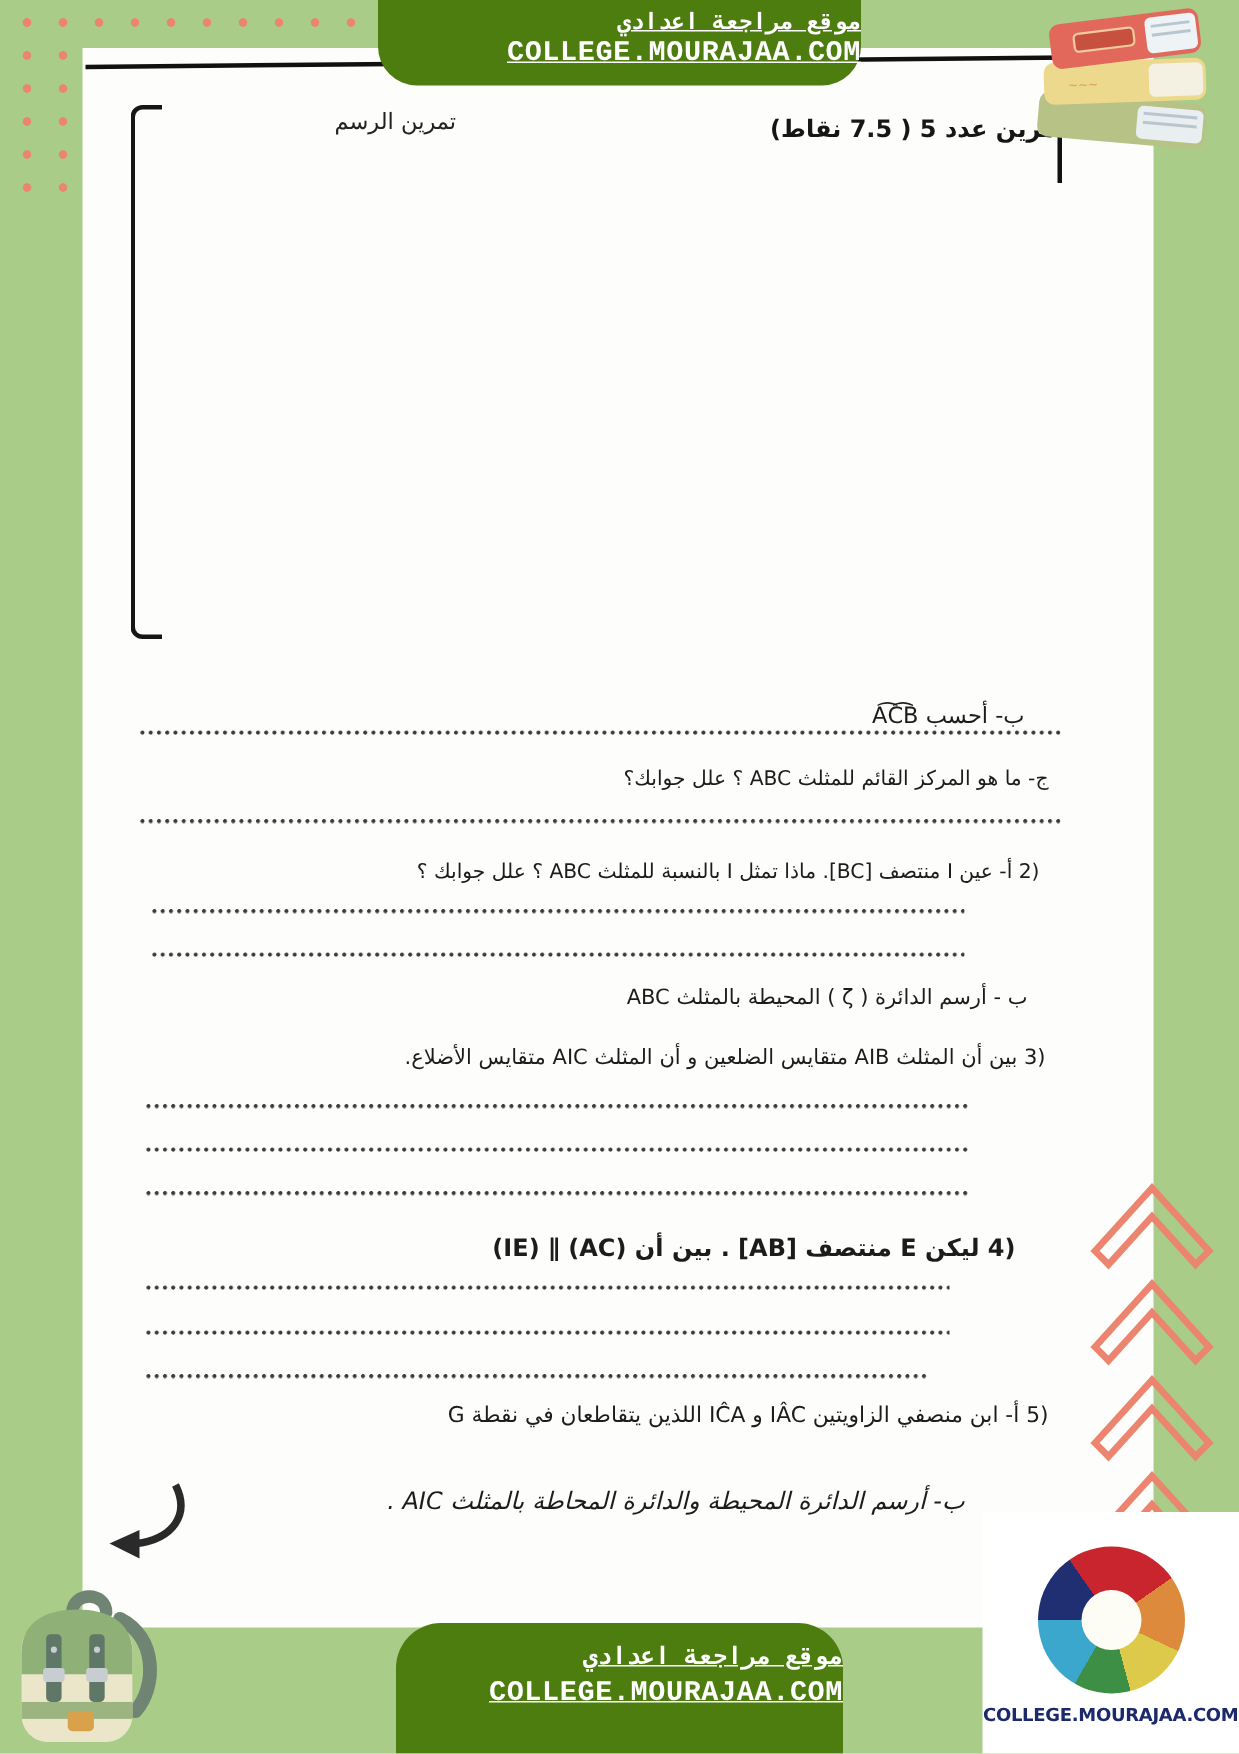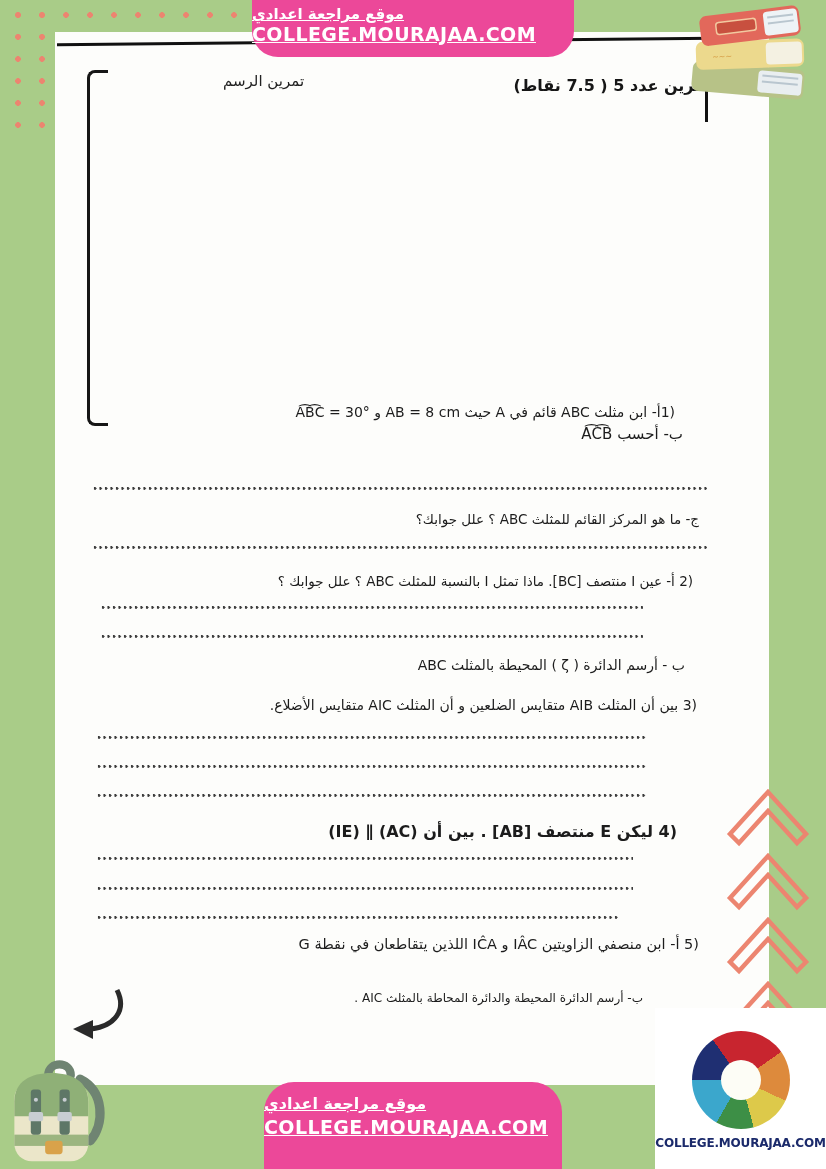--- a/index.html
+++ b/index.html
@@ -31,21 +31,21 @@
   .bracket{position:absolute; left:32px; top:38px; width:18px; height:350px;
     border-left:3px solid #161616; border-top:3px solid #161616; border-bottom:3px solid #161616;
     border-radius:8px 0 0 8px;}
   .qline{position:absolute; direction:rtl; white-space:nowrap; color:#1c1c1c; font-size:14px;}
   .dotted{position:absolute; height:3px;
     background-image:radial-gradient(circle at 2px 1.4px, #3a3a3a 1.15px, transparent 1.55px);
     background-size:5.5px 3px; background-repeat:repeat-x;}
   .arrow-doodle{position:absolute; left:14px; top:952px;}
 
   
-  .badge{position:absolute; background:#ec4899; text-align:left; z-index:6;}
+  .badge{position:absolute; background:#4d7c0f; text-align:right; z-index:6;font-family:Liberation Mono, monospace;}
   .badge-header{left:252px; top:0; width:322px; height:57px; border-radius:0 0 26px 26px; padding-top:5px; box-sizing:border-box;}
   .badge-footer{left:264px; top:1082px; width:298px; height:87px; border-radius:30px 30px 0 0; padding-top:12px; box-sizing:border-box;}
   .badge-ar{color:#fff; font-weight:bold; font-size:15px; text-decoration:underline; direction:rtl;}
   .badge-url{color:#fff; font-weight:bold; font-size:19px; text-decoration:underline; letter-spacing:0.4px;}
   .badge-footer .badge-ar{font-size:16px; margin-bottom:3px;}
 
   .footer-band{position:absolute; left:0; top:1100px; width:660px; height:69px; background:#a9cc88; z-index:4;}
 
   
   .logo-box{position:absolute; left:655px; top:1008px; width:171px; height:161px; background:#ffffff; z-index:5;}
@@ -69,43 +69,42 @@
   <div class="dots dots-left"></div>
 
   <div class="paper">
     <div class="scan-line-top"></div>
     <div class="scan-line-side"></div>
 
     <div class="doc-title">تمرين عدد 5 ( 7.5 نقاط)</div>
     <div class="drawing-label">تمرين الرسم</div>
     <div class="bracket"></div>
 
-    <div class="qline" style="top:372px; right:94px; font-size:14px;">⁦1)⁩أ- ابن مثلث ⁦ABC⁩ قائم في ⁦A⁩ حيث ⁦AB = 8 cm⁩ و ⁦A͡B͡C = 30°⁩</div>
-    <div class="qline" style="top:393px; right:86px; font-size:15px;">ب- أحسب ⁦A͡C͡B⁩</div>
+    <div class="qline" style="top:436px; right:86px; font-size:15px;">ب- أحسب ⁦A͡C͡B⁩</div>
     <div class="dotted" style="top:455px; left:38px; width:614px;"></div>
     <div class="qline" style="top:479px; right:70px; font-size:13.5px;">ج- ما هو المركز القائم للمثلث ⁦ABC⁩ ؟ علل جوابك؟</div>
     <div class="dotted" style="top:514px; left:38px; width:614px;"></div>
 
     <div class="qline" style="top:541px; right:76px; font-size:13.5px;">⁦2)⁩ أ- عين ⁦I⁩ منتصف ⁦[BC]⁩. ماذا تمثل ⁦I⁩ بالنسبة للمثلث ⁦ABC⁩ ؟ علل جوابك ؟</div>
     <div class="dotted" style="top:574px; left:46px; width:542px;"></div>
     <div class="dotted" style="top:603px; left:46px; width:542px;"></div>
     <div class="qline" style="top:625px; right:84px; font-size:14px;">ب - أرسم الدائرة ⁦( ζ )⁩ المحيطة بالمثلث ⁦ABC⁩</div>
 
     <div class="qline" style="top:665px; right:72px; font-size:14px;">⁦3)⁩ بين أن المثلث ⁦AIB⁩ متقايس الضلعين و أن المثلث ⁦AIC⁩ متقايس الأضلاع.</div>
     <div class="dotted" style="top:704px; left:42px; width:550px;"></div>
     <div class="dotted" style="top:733px; left:42px; width:550px;"></div>
     <div class="dotted" style="top:762px; left:42px; width:550px;"></div>
 
     <div class="qline" style="top:790px; right:92px; font-size:16px; font-weight:bold;">⁦4)⁩ ليكن ⁦E⁩ منتصف ⁦[AB]⁩ . بين أن ⁦(IE) ∥ (AC)⁩</div>
     <div class="dotted" style="top:825px; left:42px; width:536px;"></div>
     <div class="dotted" style="top:855px; left:42px; width:536px;"></div>
     <div class="dotted" style="top:884px; left:42px; width:522px;"></div>
 
     <div class="qline" style="top:904px; right:70px; font-size:14.5px;">⁦5)⁩ أ- ابن منصفي الزاويتين ⁦IÂC⁩ و ⁦IĈA⁩ اللذين يتقاطعان في نقطة ⁦G⁩</div>
-    <div class="qline" style="top:959px; right:126px; font-size:12px;">ب- أرسم الدائرة المحيطة والدائرة المحاطة بالمثلث ⁦AIC⁩ .</div>
+    <div class="qline" style="top:959px; right:126px; font-size:16px;font-style:italic;">ب- أرسم الدائرة المحيطة والدائرة المحاطة بالمثلث ⁦AIC⁩ .</div>
 
     <svg class="arrow-doodle" width="58" height="56" viewBox="0 0 58 56">
       <path d="M48,6 C58,26 46,42 22,45" fill="none" stroke="#2a2a2a" stroke-width="5"></path>
       <polygon points="24,36 4,45 24,55" fill="#2a2a2a"></polygon>
     </svg>
   </div>
 
   <svg class="books" width="140" height="100" viewBox="0 0 140 100">
     <g transform="rotate(5 70 80)">
       <rect x="6" y="66" width="112" height="30" rx="7" fill="#b7c287"></rect>

